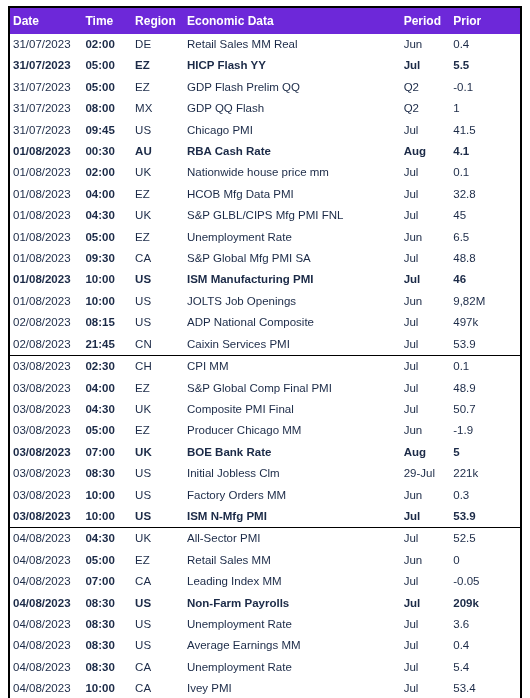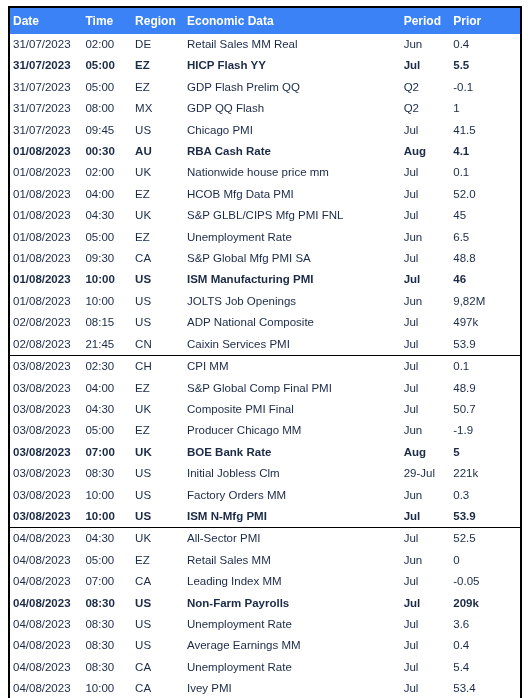--- a/index.html
+++ b/index.html
@@ -27,21 +27,21 @@
 
   table.econ-table {
     width: 100%;
     border-collapse: collapse;
     table-layout: fixed;
     font-size: 11.5px;
     color: #14213d;
   }
 
   table.econ-table thead th {
-    background: #3b82f6;
+    background: #6d28d9;
     color: #ffffff;
     font-weight: bold;
     font-size: 12px;
     text-align: left;
     padding: 6px 0 6px 0;
     height: 25px;
     box-sizing: border-box;
     white-space: nowrap;
     vertical-align: middle;
   }
@@ -52,21 +52,21 @@
     line-height: 21.4px;
     vertical-align: middle;
     white-space: nowrap;
     overflow: hidden;
     text-overflow: clip;
     color: #1b2a47;
   }
 
   
   .col-date   { width: 66px;  padding-left: 3px !important; }
-  .col-time   { width: 44px;  padding-left: 1px !important; }
+  .col-time   { width: 44px;  padding-left: 1px !important; font-weight: bold; }
   .col-region { width: 46px;  padding-left: 1px !important; margin-left: 28px; }
   .col-data   { width: 192px; padding-left: 1px !important; }
   .col-period { width: 44px;  padding-left: 1px !important; margin-left: 30px; }
   .col-prior  { width: 60px;  padding-left: 1px !important; }
 
   thead .col-date   { padding-left: 3px !important; }
   thead .col-time   { padding-left: 1px !important; }
   thead .col-region { padding-left: 1px !important; }
   thead .col-data   { padding-left: 1px !important; }
   thead .col-period { padding-left: 1px !important; }
@@ -158,21 +158,21 @@
           <td class="col-data">Nationwide house price mm</td>
           <td class="col-period">Jul</td>
           <td class="col-prior">0.1</td>
         </tr>
         <tr>
           <td class="col-date">01/08/2023</td>
           <td class="col-time">04:00</td>
           <td class="col-region">EZ</td>
           <td class="col-data">HCOB Mfg Data PMI</td>
           <td class="col-period">Jul</td>
-          <td class="col-prior">52.0</td>
+          <td class="col-prior">32.8</td>
         </tr>
         <tr>
           <td class="col-date">01/08/2023</td>
           <td class="col-time">04:30</td>
           <td class="col-region">UK</td>
           <td class="col-data">S&amp;P GLBL/CIPS Mfg PMI FNL</td>
           <td class="col-period">Jul</td>
           <td class="col-prior">45</td>
         </tr>
         <tr>

